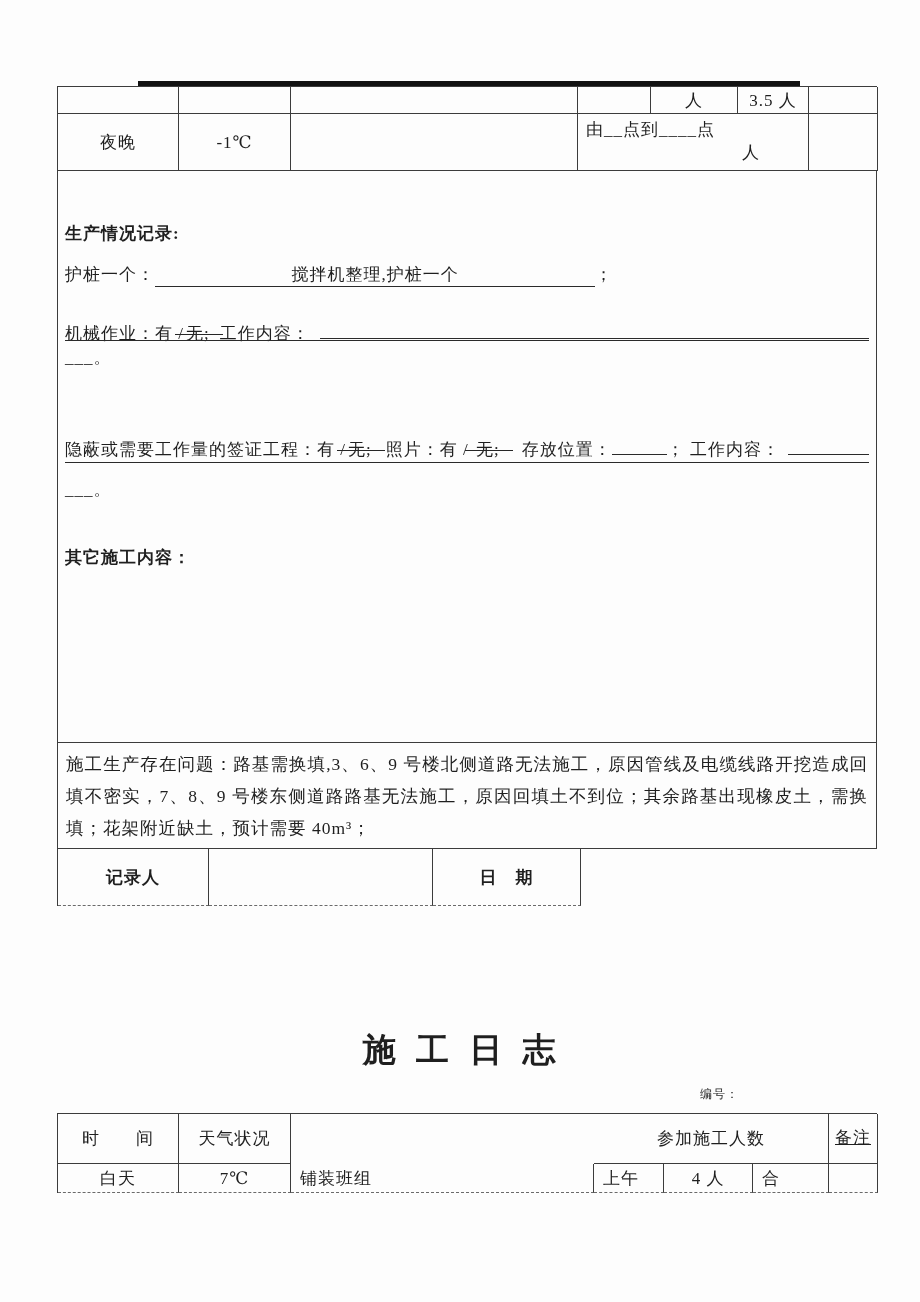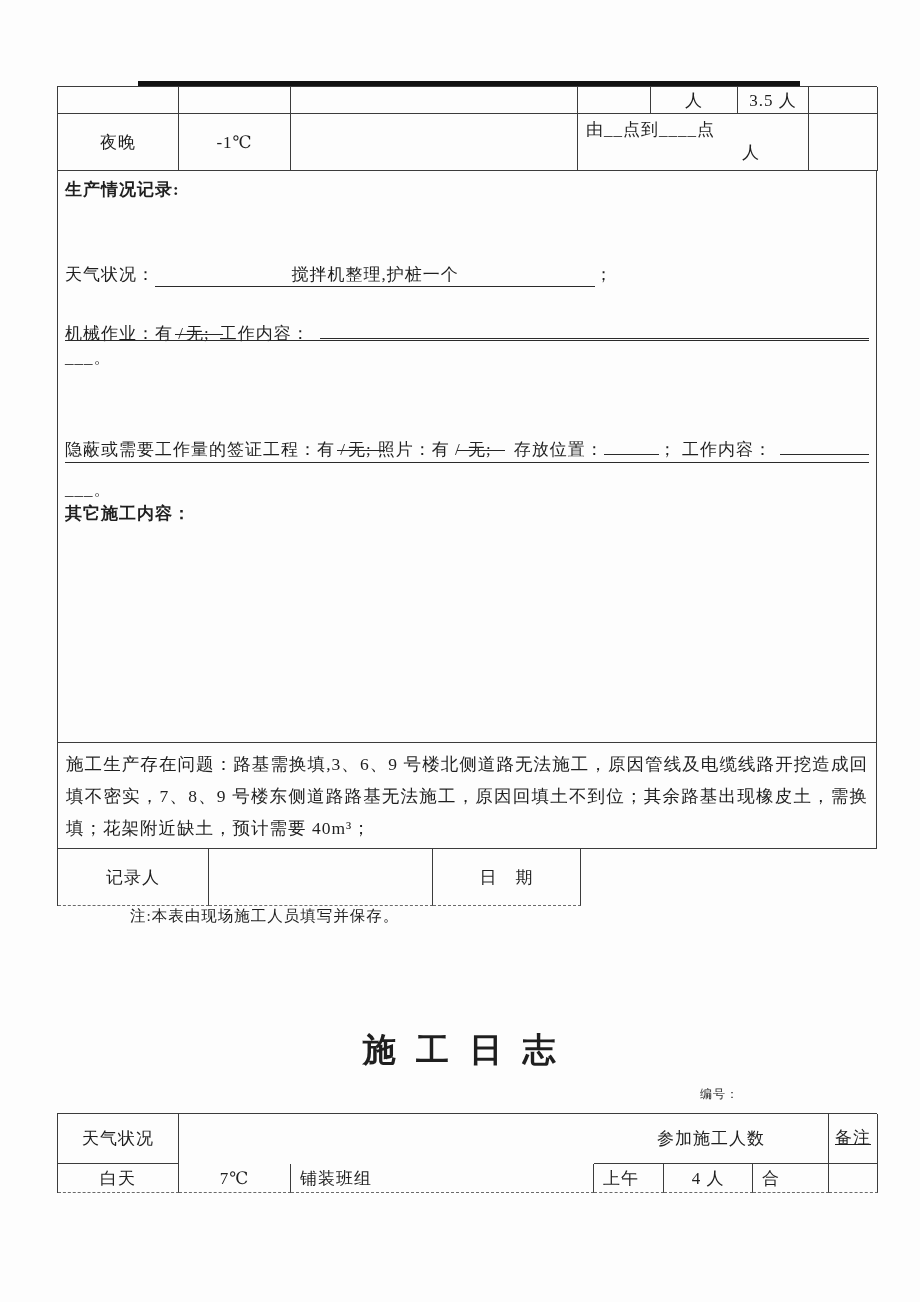--- a/index.html
+++ b/index.html
@@ -12,29 +12,29 @@
         display:flex;align-items:center;justify-content:center;font-size:17px;letter-spacing:1px;white-space:pre;}
   .cell.left{justify-content:flex-start;padding-left:9px;}
   .cell.dashed{border-bottom:1.2px dashed #6a6a6a;}
   .top-table{left:57px;top:86px;width:820px;grid-template-columns:121px 112px 287px 73px 87px 71px 69px;grid-template-rows:27px 57px;}
   .merged{grid-column:4 / span 3;display:flex;flex-direction:column;justify-content:flex-end;
           align-items:stretch;padding:5px 0 6px 8px;}
   .merged .l2{align-self:flex-end;padding-right:48px;}
   .bigbox{position:absolute;left:57px;top:170px;width:820px;height:678px;box-sizing:border-box;
           border-left:1px solid var(--bc);border-right:1px solid var(--bc);}
   .line{position:absolute;left:7px;right:7px;display:flex;align-items:baseline;font-size:17px;letter-spacing:1px;white-space:pre;}
-  .b{font-weight:bold;}
+  .b{font-weight:bold;margin-top:44px;}
   .blank{display:inline-block;border-bottom:1.3px solid #2a2a2a;height:1.25em;box-sizing:border-box;margin-top:36px;}
   .blank.center{text-align:center;white-space:pre;display:inline-flex;align-items:flex-end;justify-content:center;}
   .strike{position:relative;padding:0 2px;}
   .strike::after{content:"";position:absolute;left:-9px;right:-11px;top:52%;border-top:1.6px solid #262626;}
   .hr{position:absolute;left:7px;right:7px;border-top:1.4px solid #2a2a2a;height:0;}
   .divider{position:absolute;left:0;right:0;border-top:1.4px solid var(--bc);height:0;}
   .problems{position:absolute;left:8px;right:8px;font-size:17.5px;line-height:32px;letter-spacing:1px;text-align:justify;}
-  .recorder{left:57px;top:848px;width:820px;grid-template-columns:151px 224px 148px 297px;grid-template-rows:57px;}
+  .recorder{left:57px;top:848px;width:820px;grid-template-columns:151px 224px 148px 297px;grid-template-rows:57px;font-weight:bold;}
   .note{position:absolute;left:130px;top:906px;font-size:15.5px;letter-spacing:1px;}
   .doc-title{position:absolute;left:0;top:1028px;width:920px;text-align:center;font-size:33px;font-weight:bold;
              letter-spacing:2px;word-spacing:8px;white-space:pre;}
   .serial{position:absolute;left:700px;top:1086px;font-size:12px;letter-spacing:1px;}
   .bottom-table{left:57px;top:1113px;width:820px;grid-template-columns:121px 112px 303px 70px 89px 76px 49px;grid-template-rows:50px 29px;}
   .span3{grid-column:4 / span 3;}
   .remark{line-height:1.45;padding:2px;text-align:center;text-decoration:underline;}
 </style>
 </head>
 <body>
@@ -59,39 +59,39 @@
       <span class="l1">由__点到____点</span>
       <span class="l2">人</span>
     </div>
     <div class="cell"></div>
   </div>
 
   <div class="bigbox">
     <div class="line b" style="top:8px">生产情况记录:</div>
 
     <div class="line" style="top:60px">
-      <span>天气状况：</span>
+      <span>护桩一个：</span>
       <span class="blank center" style="width:440px">搅拌机整理,护桩一个</span>
       <span>；</span>
     </div>
 
     <div class="line" style="top:112px">
       <span>机械作业：有 /</span>
       <span class="strike">无;</span>
       <span style="margin-left:8px">工作内容：</span>
       <span class="blank" style="flex:1;margin-left:10px"></span>
     </div>
 
     <div class="hr" style="top:170px"></div>
     <div class="line" style="top:176px">___。</div>
 
     <div class="line" style="top:228px">
       <span>隐蔽或需要工作量的签证工程：有 /</span>
       <span class="strike">无;</span>
-      <span style="margin-left:4px">照片：有 / </span>
+      <span style="margin-left:12px">照片：有 / </span>
       <span class="strike">无;</span>
       <span style="margin-left:20px">存放位置：</span>
       <span class="blank" style="width:55px"></span>
       <span>； </span>
       <span>工作内容：</span>
       <span class="blank" style="flex:1;margin-left:8px"></span>
     </div>
 
     <div class="hr" style="top:292px"></div>
     <div class="line" style="top:308px">___。</div>
@@ -101,26 +101,26 @@
     <div class="divider" style="top:572px"></div>
     <div class="problems" style="top:578px">施工生产存在问题：路基需换填,3、6、9 号楼北侧道路无法施工，原因管线及电缆线路开挖造成回填不密实，7、8、9 号楼东侧道路路基无法施工，原因回填土不到位；其余路基出现橡皮土，需换填；花架附近缺土，预计需要 40m³；</div>
   </div>
 
   <div class="grid recorder">
     <div class="cell dashed">记录人</div>
     <div class="cell dashed"></div>
     <div class="cell dashed">日　期</div>
   </div>
 
-  <div class="note">注:本表由现场施工人员填写并保存。</div>
 
   <div class="doc-title">施 工 日 志</div>
   <div class="serial">编号：</div>
 
   <div class="grid bottom-table">
+    <div class="cell">时　　间</div>
     <div class="cell">天气状况</div>
     <div class="cell span3">参加施工人数</div>
     <div class="cell remark">备注</div>
 
     <div class="cell dashed">白天</div>
     <div class="cell dashed">7℃</div>
     <div class="cell dashed left">铺装班组</div>
     <div class="cell dashed left">上午</div>
     <div class="cell dashed">4 人</div>
     <div class="cell dashed left">合</div>

